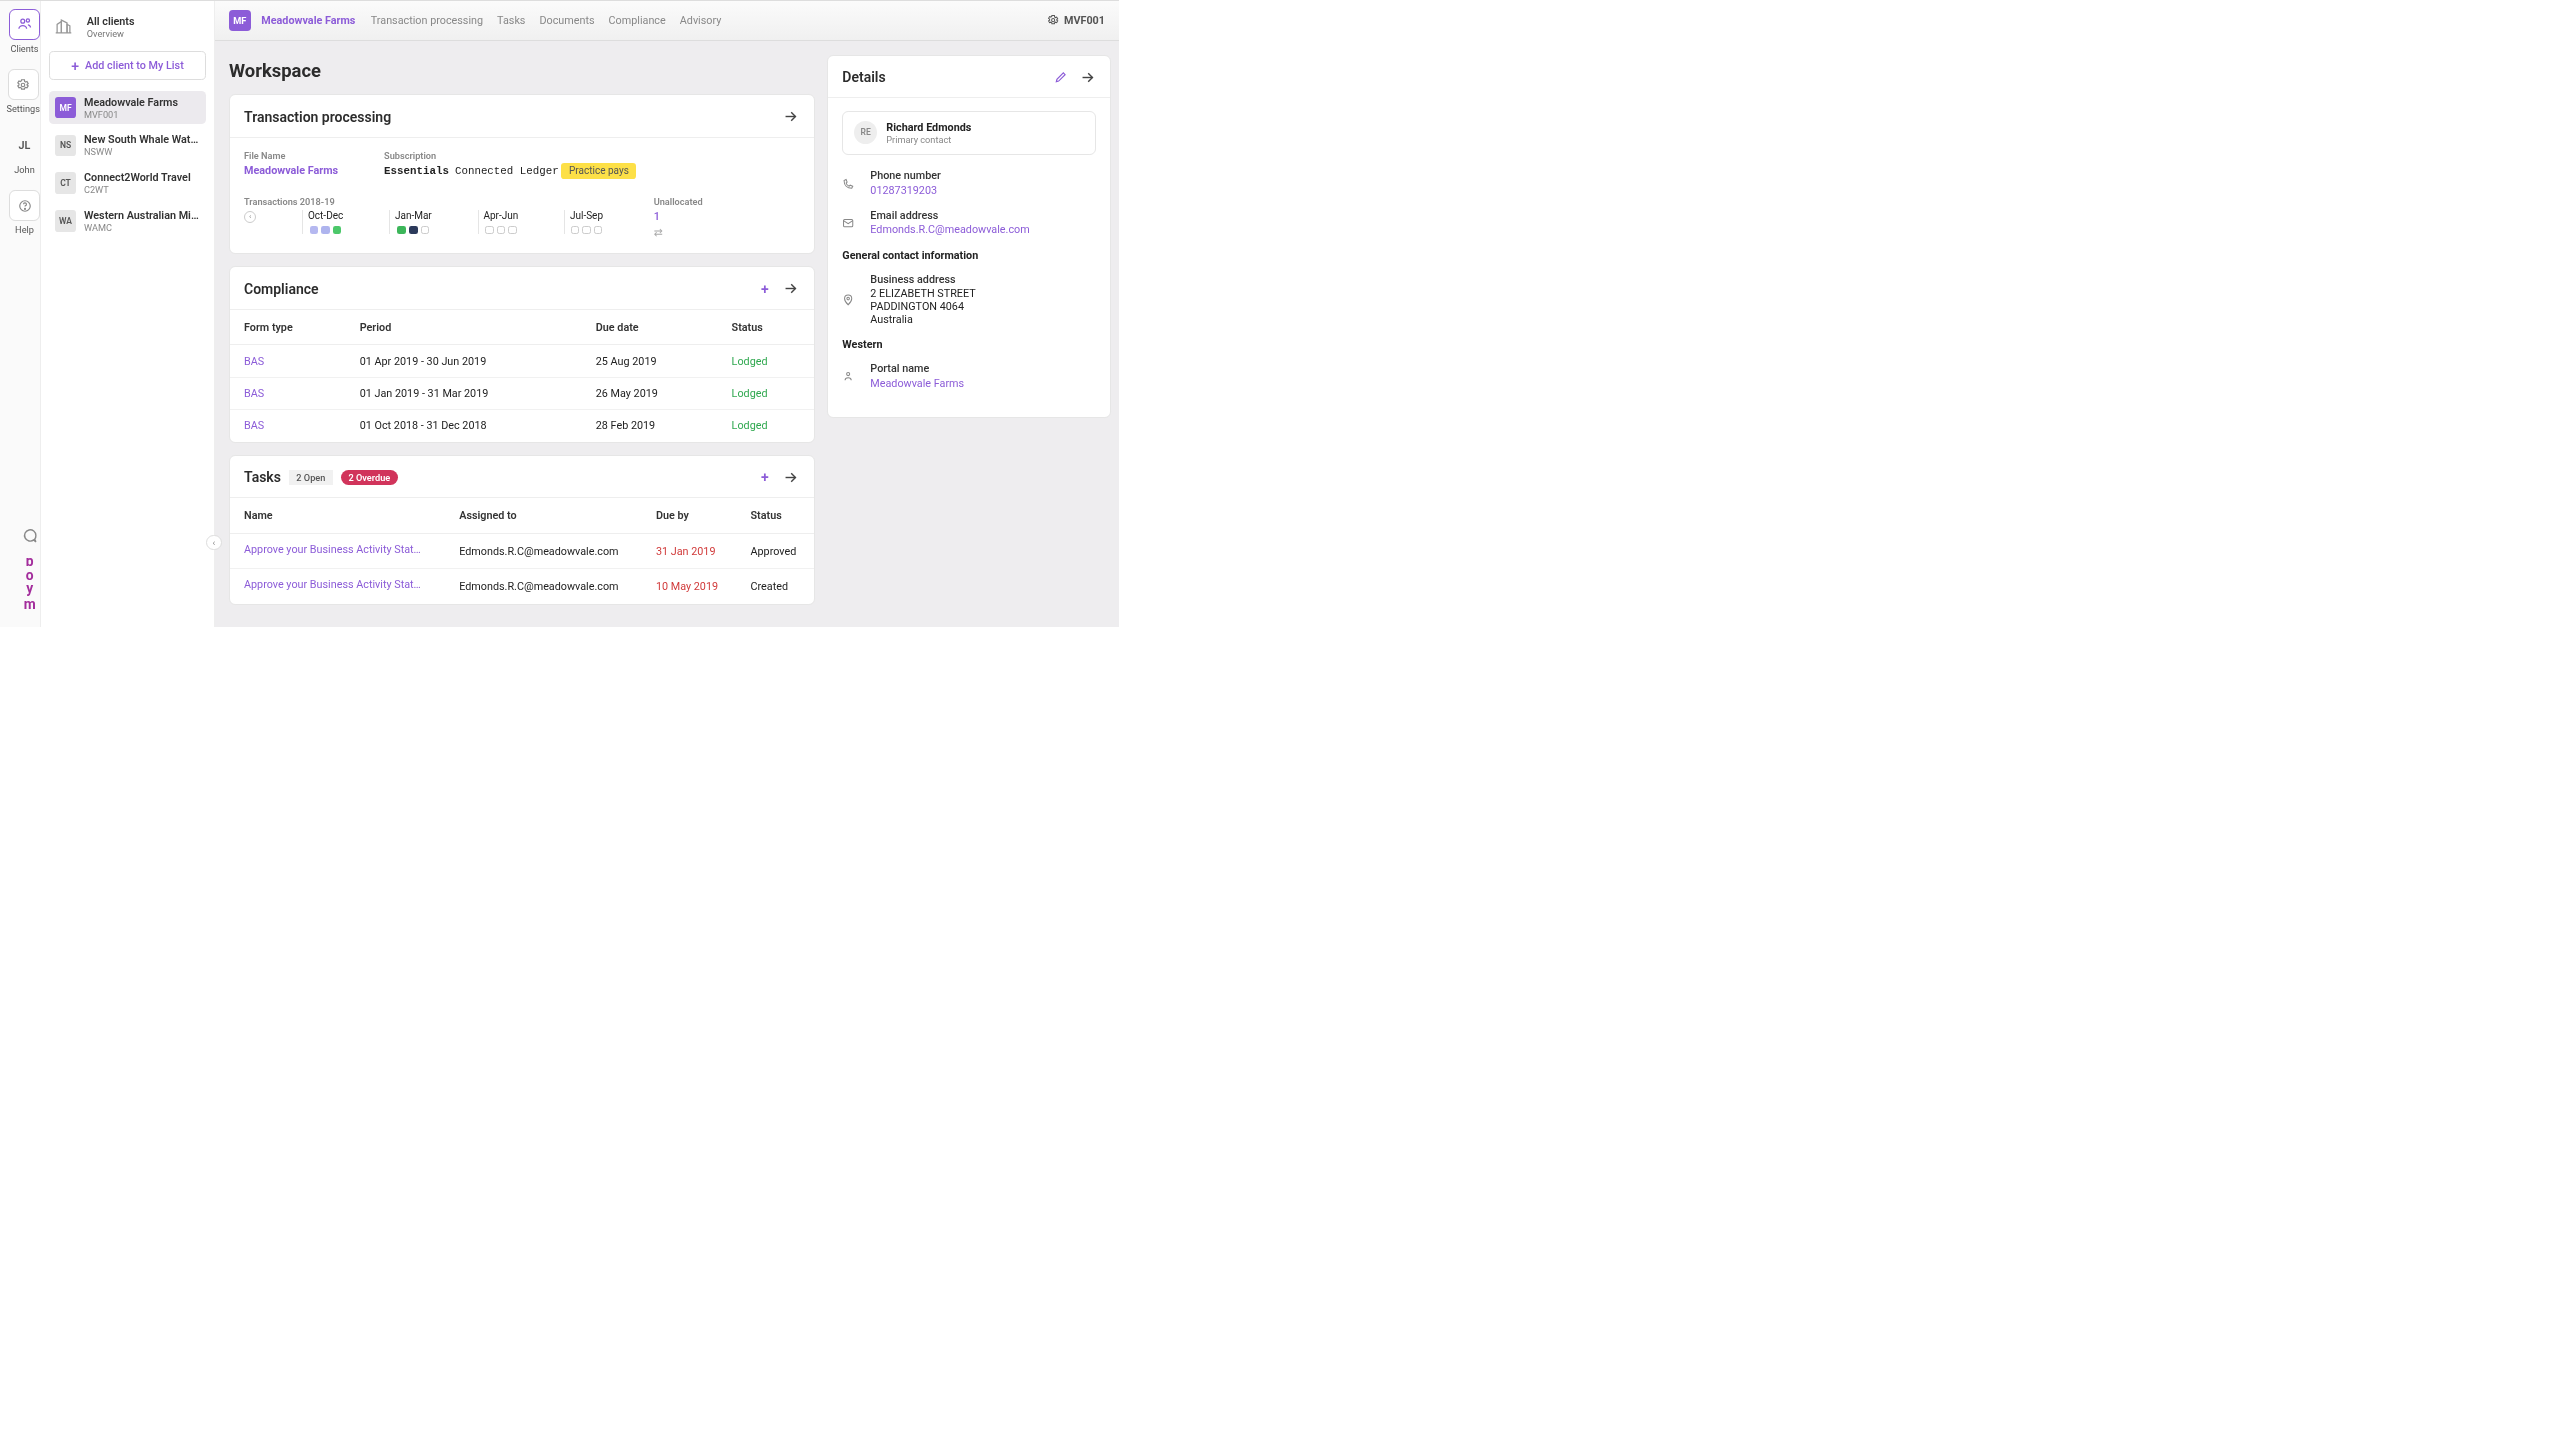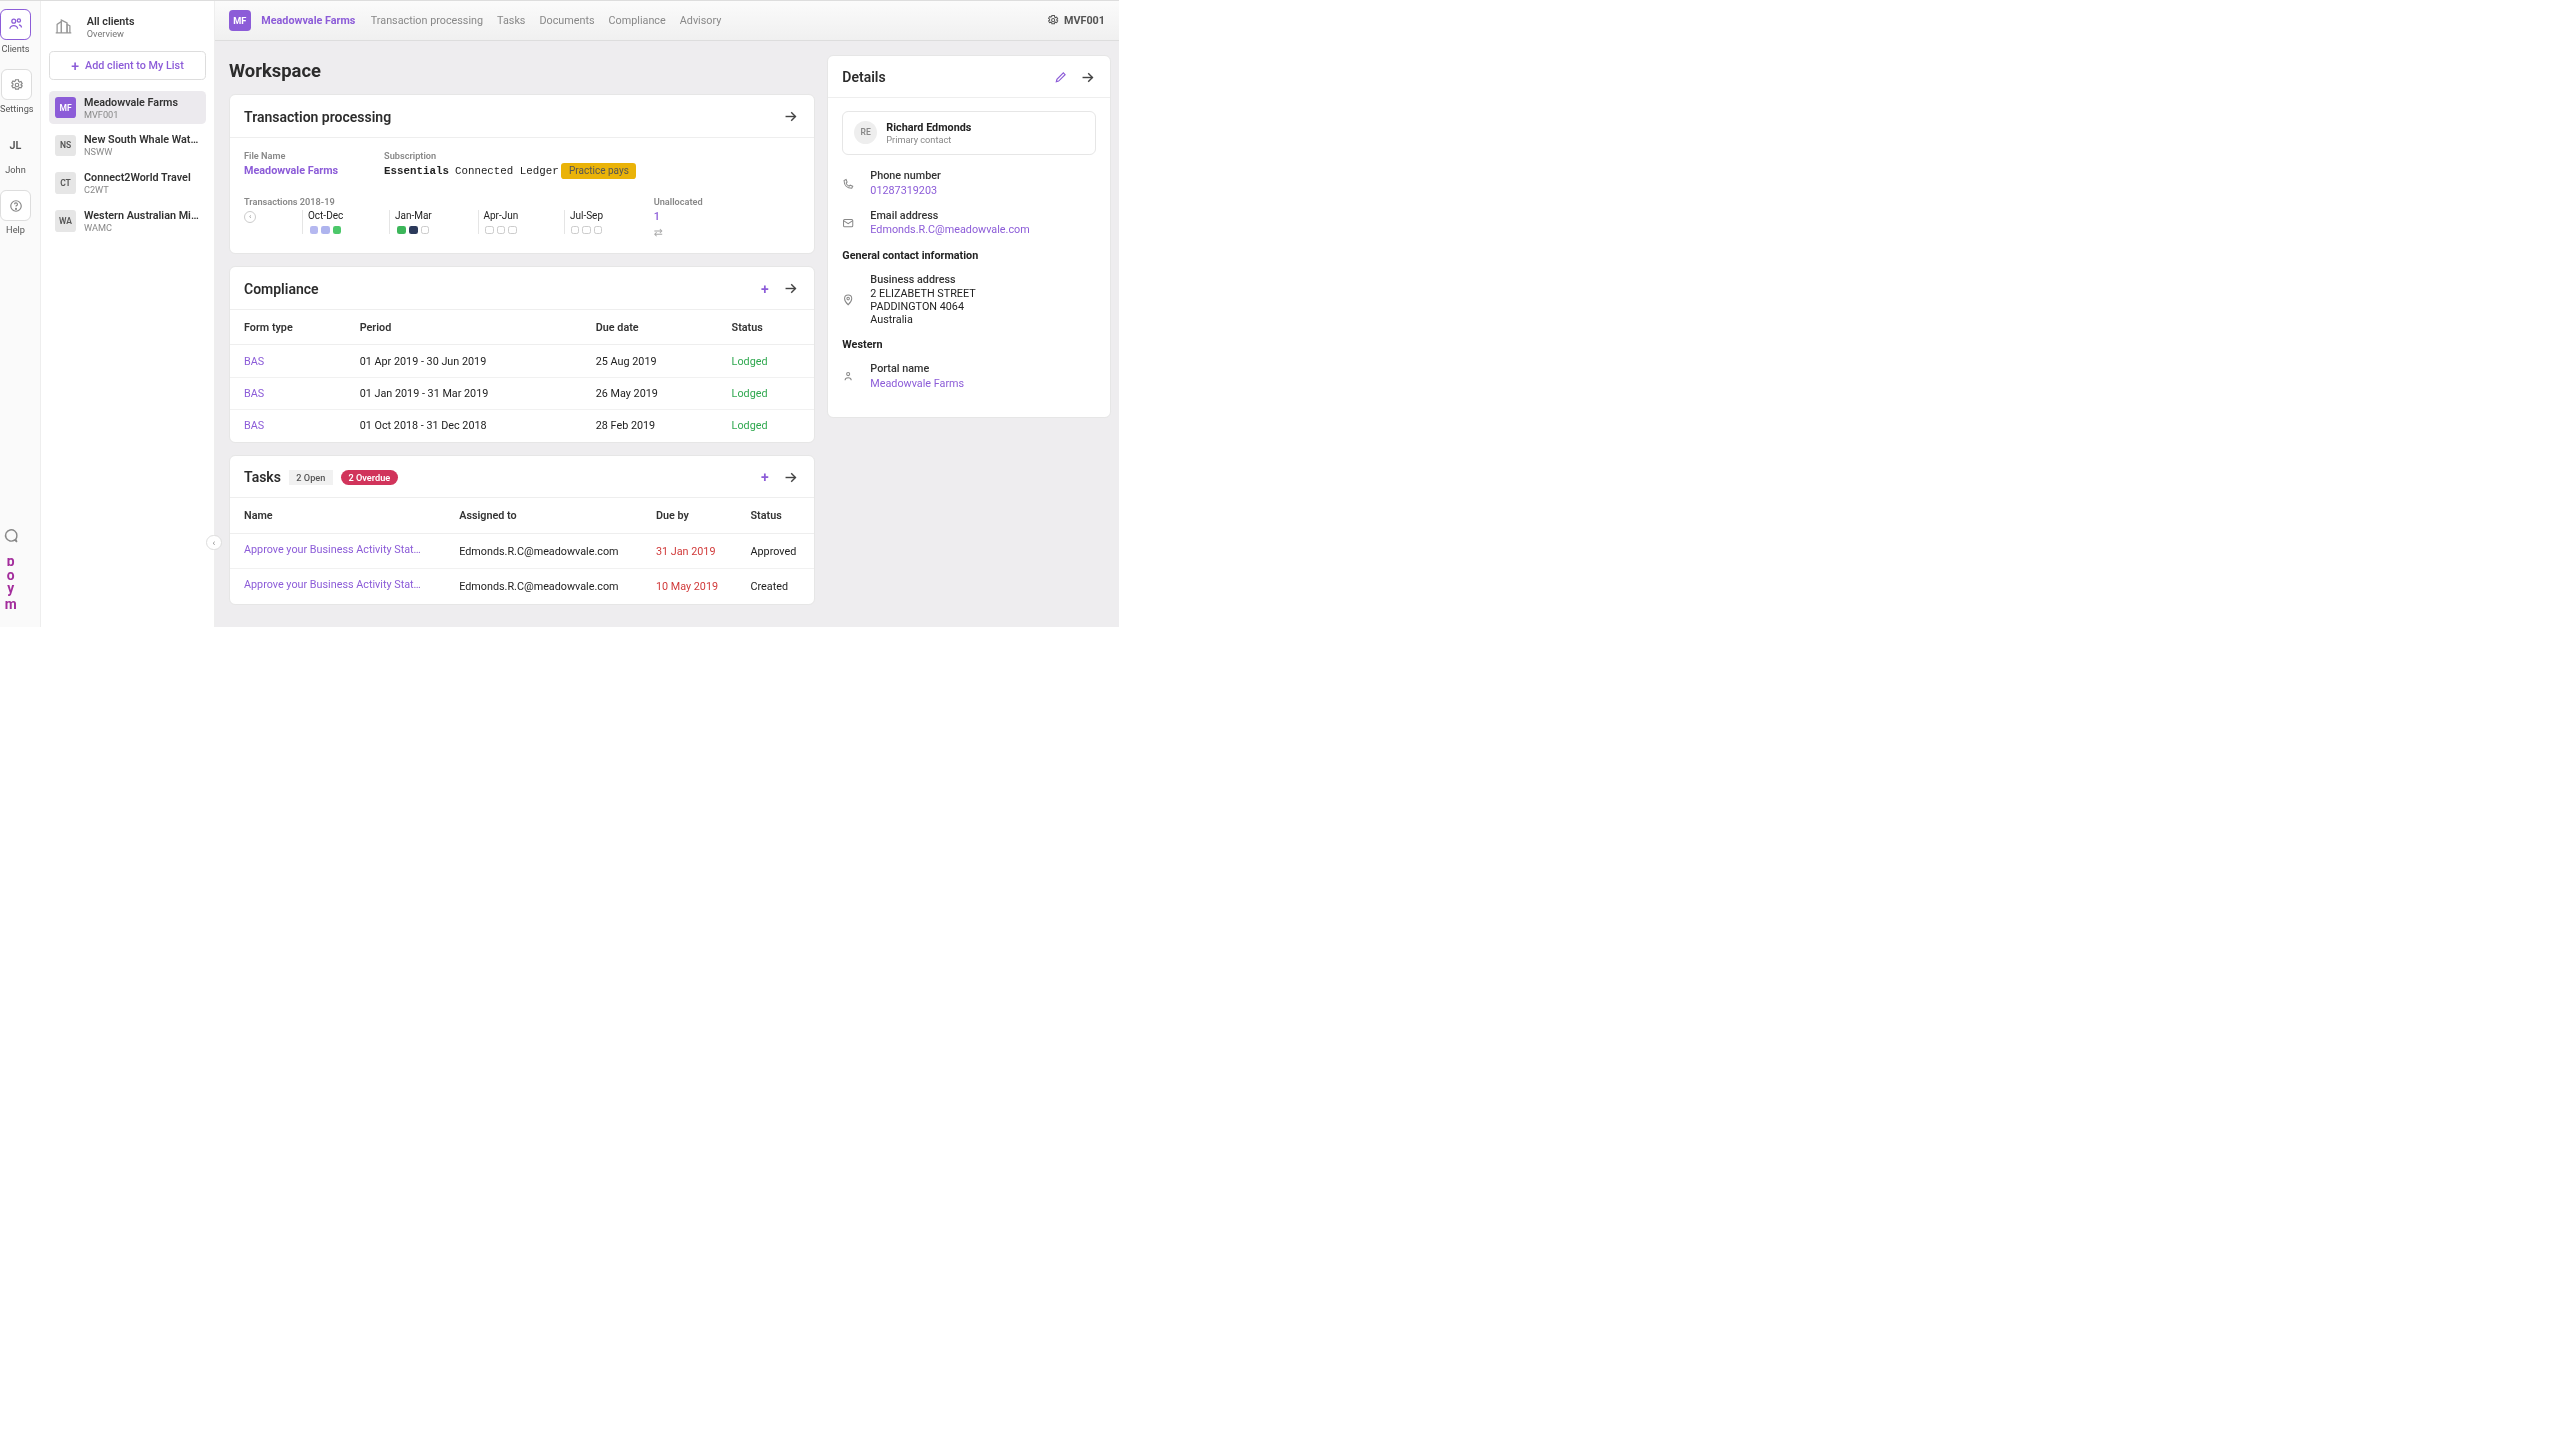--- a/index.html
+++ b/index.html
@@ -17,21 +17,21 @@
     height: 100%;
     border-top: 0.8px solid #ddd;
   }
 
   
   .rail {
     width: 41px;
     background: #fafafa;
     display: flex;
     flex-direction: column;
-    align-items: flex-start;
+    align-items: flex-end;
     padding-top: 7.7px;
     border-right: 0.8px solid #eee;
     position: relative;
   }
   .rail-item {
     display: flex;
     flex-direction: column;
     align-items: center;
     margin-bottom: 15.4px;
     cursor: pointer;
@@ -190,21 +190,21 @@
   }
   .head-btn.arrow { color: #555; font-weight: 400; }
 
   
   .tx-body { padding: 12.3px 14px 14px; display: flex; gap: 46px; }
   .tx-col .tx-label { font-size: 9.2px; color: #888; font-weight: 600; margin-bottom: 3.1px; }
   .tx-link { color: #8c5cd8; font-weight: 700; cursor: pointer; }
   .tx-sub-row { display: inline-flex; align-items: center; gap: 6.1px; font-family: Liberation Mono, monospace; }
   .tx-sub-main { font-weight: 700; }
   .tx-sub-chip {
-    background: #eab308; padding: 2.3px 7.7px; border-radius: 3.1px; font-size: 10px; color: #555;
+    background: #fde047; padding: 2.3px 7.7px; border-radius: 3.1px; font-size: 10px; color: #555;
   }
   .tx-second-row { display: flex; gap: 46px; padding: 0 14px 14px; }
   .tx-quarters { display: flex; align-items: flex-start; gap: 1.5px; margin-top: 3.1px; position: relative; }
   .q-scroll {
     width: 12.3px; height: 12.3px; border-radius: 6.1px; border: 0.8px solid #ccc;
     display: flex; align-items: center; justify-content: center;
     font-size: 7.7px; color: #888; cursor: pointer; margin-right: 4.6px; margin-top: 0.8px;
   }
   .quarter { display: flex; flex-direction: column; align-items: center; border-left: 0.8px solid #e5e5e5; padding: 0 4.6px; margin-left: 40px;}
   .quarter:first-of-type { border-left: none; }

